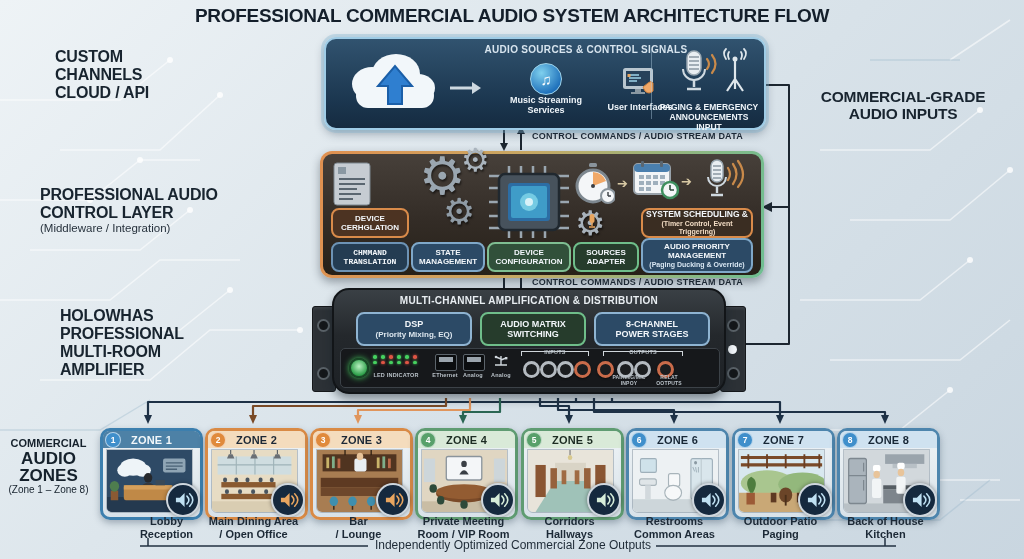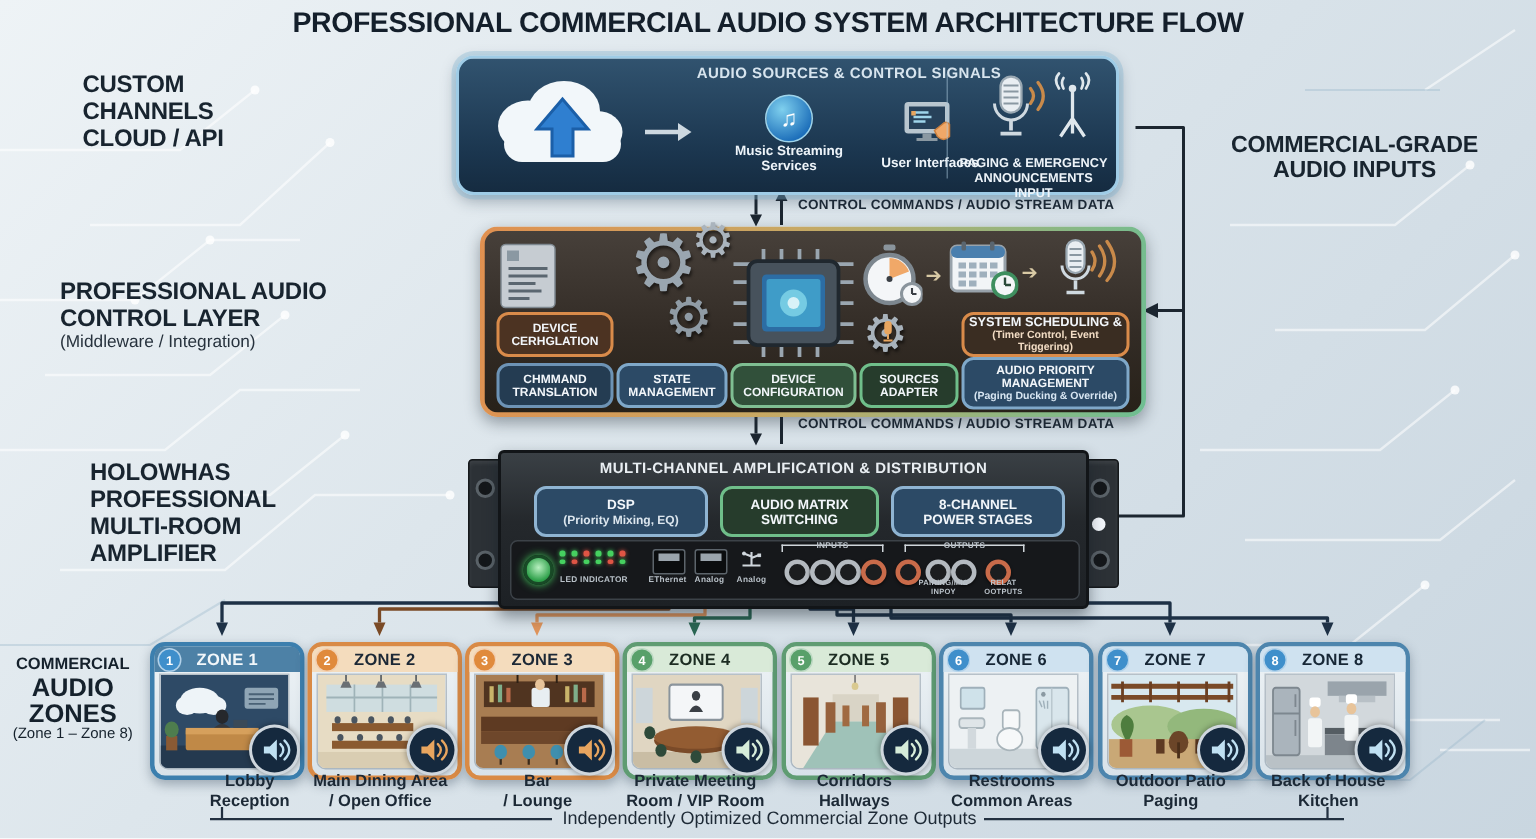--- a/index.html
+++ b/index.html
@@ -6,46 +6,46 @@
   #stage{position:relative;width:1024px;height:559px;overflow:hidden;
     font-family:"Liberation Sans","DejaVu Sans",sans-serif;
     background:linear-gradient(135deg,#eef3f6 0%,#dde6ec 40%,#c9d6e0 100%);}
   .abs{position:absolute;}
   .bgfx{pointer-events:none;}
   
   .sideLabel{font-weight:800;color:#18242f;line-height:1.12;font-size:16px;letter-spacing:-0.2px;}
   .sideLabel .sub{font-weight:400;font-size:11.5px;letter-spacing:0;color:#27323d;}
   .flowLabel{font-weight:800;font-size:9px;color:#1c2834;letter-spacing:.2px;white-space:nowrap;}
   
-  .srcBox{left:304px;top:37px;width:438px;height:89px;border-radius:12px;
+  .srcBox{left:324px;top:37px;width:438px;height:89px;border-radius:12px;
     background:linear-gradient(180deg,#31536f 0%,#1b364f 70%,#152b40 100%);
     border:2px solid #9fcce6;box-shadow:0 0 0 3px rgba(130,180,210,.35),0 4px 10px rgba(30,50,70,.35);}
   .srcHeader{left:140px;top:5px;width:240px;text-align:center;font-size:10px;font-weight:800;color:#d7e4ee;letter-spacing:.3px;}
   .srcItemLabel{text-align:center;font-size:9px;font-weight:700;color:#eef4f9;line-height:1.15;}
   .srcDivider{left:325px;top:10px;width:1px;height:70px;background:rgba(170,200,220,.45);}
   
   .ctlBox{left:320px;top:151px;width:438px;height:121px;border-radius:12px;border:3px solid transparent;
     background:linear-gradient(180deg,#47403a 0%,#332c26 55%,#272119 100%) padding-box,
                linear-gradient(100deg,#e09050 0%,#c8a863 45%,#6fbe92 100%) border-box;
     box-shadow:0 4px 10px rgba(30,40,50,.4);}
   .chip{position:absolute;border-radius:8px;border:2px solid;display:flex;flex-direction:column;
     align-items:center;justify-content:center;text-align:center;font-weight:800;line-height:1.15;}
   .chip .l1{font-size:8px;color:#f2f6fa;}
   .chip .l2{font-size:7px;font-weight:600;}
   .chip.orange{border-color:#d98b4a;background:#4c3322;}
   .chip.navy{border-color:#7fa8c9;background:#2c4a66;}
-  .chip.navy2{border-color:#6d93b5;background:#243c52;}
+  .chip.navy2{border-color:#6d93b5;background:#243c52;font-family:Liberation Mono, monospace;}
   .chip.green{border-color:#7fbe92;background:#31503a;}
   .chip.greenline{border-color:#6fbe8a;background:#263c2c;}
   .gear{position:absolute;color:#9aa6b0;text-shadow:1px 2px 2px rgba(0,0,0,.5);line-height:1;}
   .miniArrow{position:absolute;color:#d8c9a4;font-size:13px;font-weight:700;}
   
   .ampEar{background:#2c3136;border:1px solid #15181b;border-radius:3px;box-shadow:inset 0 2px 3px rgba(255,255,255,.08);}
   .screw{position:absolute;width:9px;height:9px;border-radius:50%;background:#14171a;border:2px solid #5a6268;}
-  .ampBody{left:332px;top:300px;width:390px;height:102px;border-radius:4px;
+  .ampBody{left:332px;top:288px;width:390px;height:102px;border-radius:17px;
     background:linear-gradient(180deg,#3a4045 0%,#24282c 45%,#1d2125 100%);
     border:2px solid #121518;box-shadow:0 5px 10px rgba(20,30,40,.45);}
   .ampHeader{left:0;top:5px;width:100%;text-align:center;font-size:10px;font-weight:800;color:#e9eef2;letter-spacing:.3px;}
   .ampChip{height:30px;}
   .ampChip .l1{font-size:9px;}
   .ampChip .l2{font-size:8px;color:#dce6ee;}
   .panel{left:6px;top:58px;width:378px;height:38px;background:#16181b;border:1px solid #3c4248;border-radius:5px;}
   .pLabel{position:absolute;font-size:5.5px;font-weight:700;color:#b9c1c8;text-align:center;letter-spacing:.2px;white-space:nowrap;}
   .jack{position:absolute;width:11px;height:11px;border-radius:50%;background:#1b1d1f;border:3px solid #b4bac0;box-shadow:0 1px 2px rgba(0,0,0,.6);}
   .jack.red{border-color:#c96b4a;}

